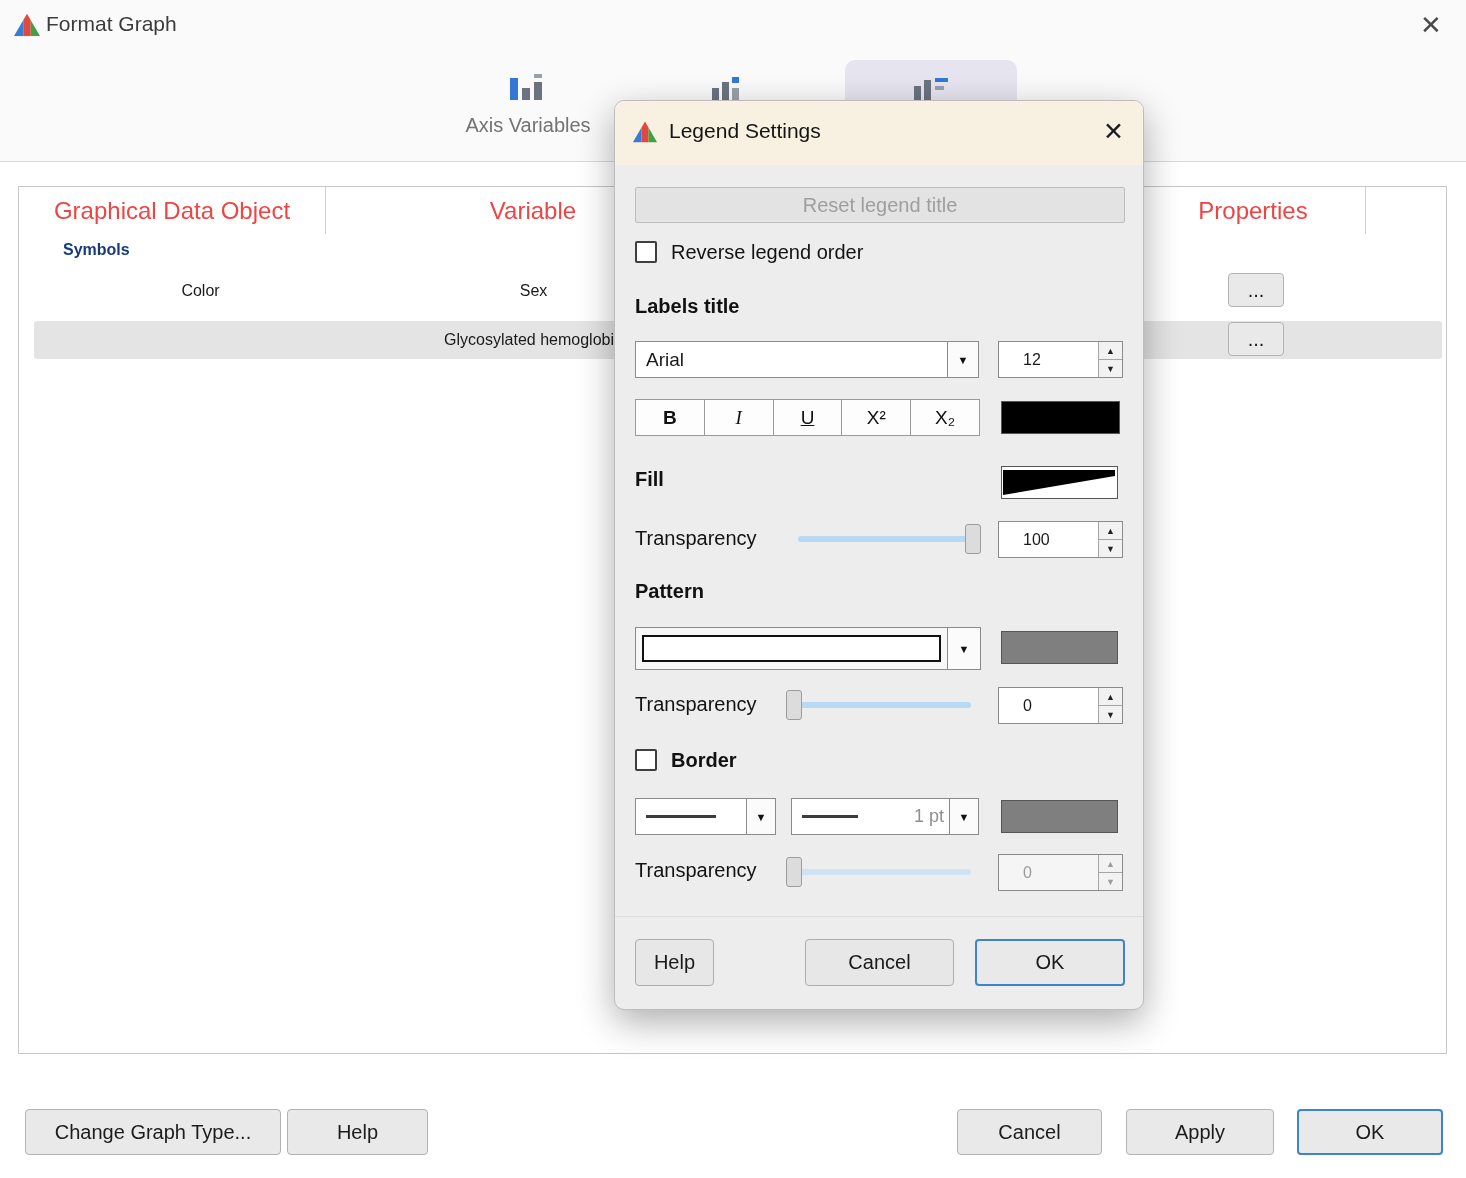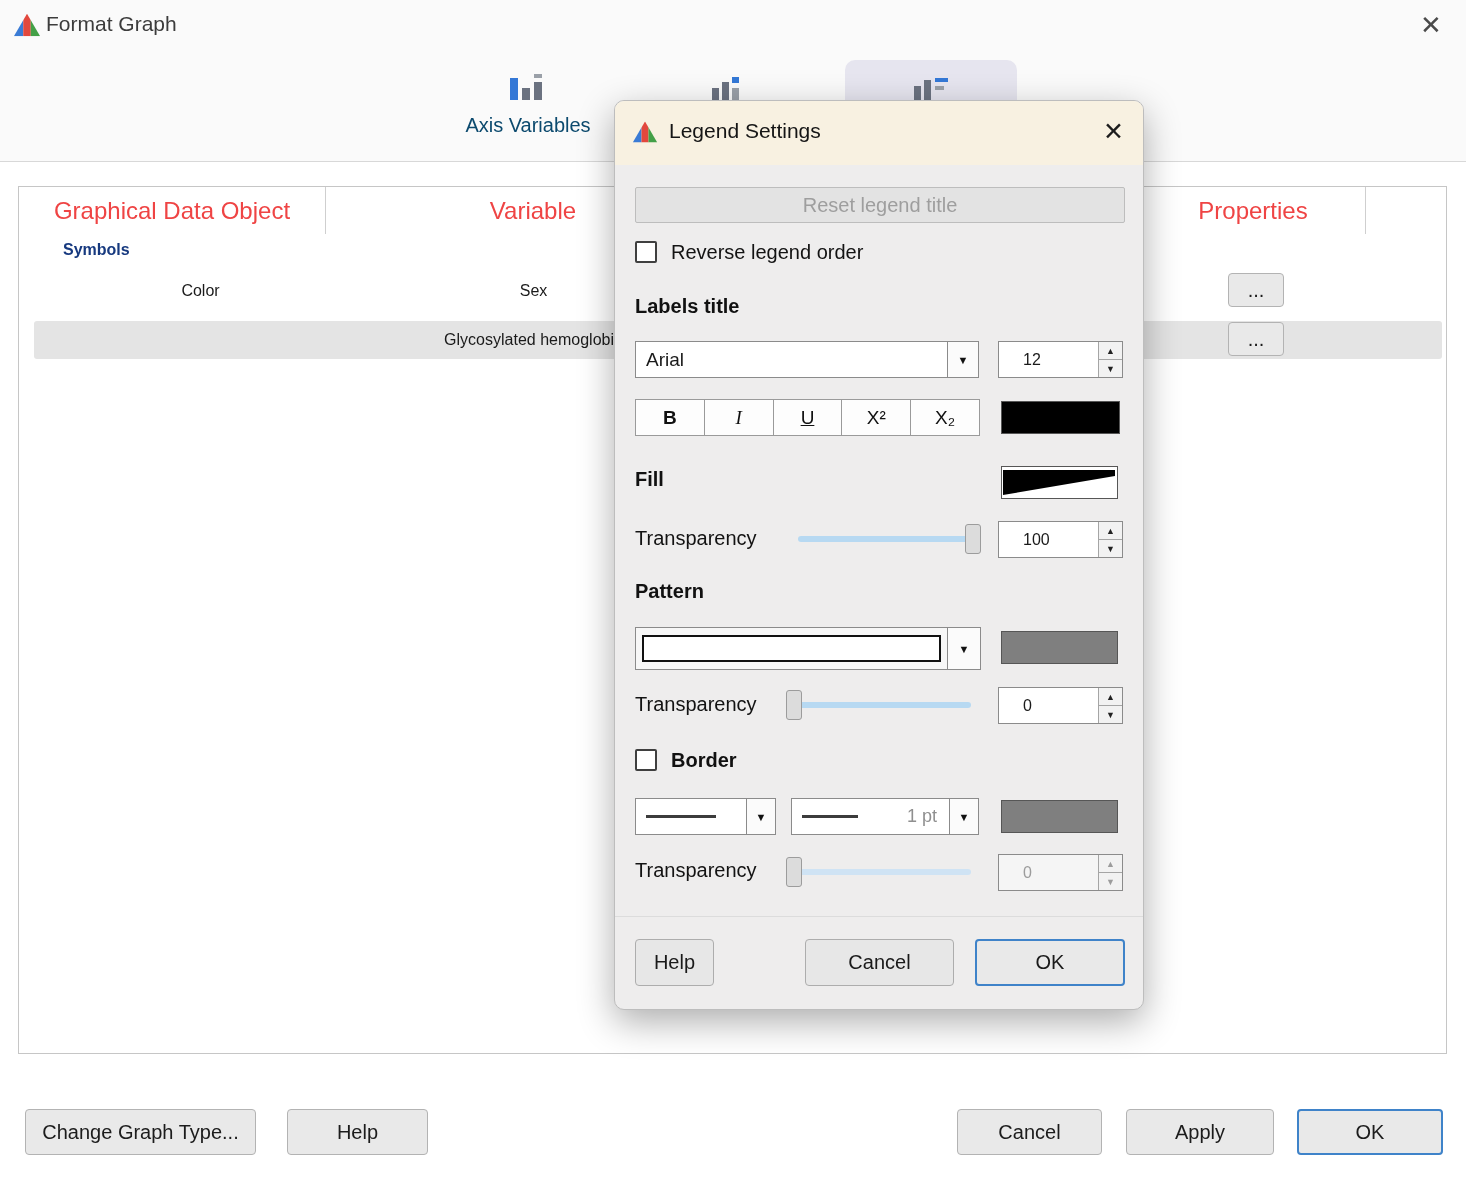--- a/index.html
+++ b/index.html
@@ -5,21 +5,21 @@
   html,body{margin:0;padding:0;background:#fff;}
   .root{position:relative;width:1466px;height:1178px;background:#ffffff;
         font-family:"Liberation Sans",sans-serif;color:#1a1a1a;overflow:hidden;}
   .abs{position:absolute;box-sizing:border-box;}
 
   
   .topstrip{left:0;top:0;width:1466px;height:162px;background:#fafafa;border-bottom:1px solid #d8d8d8;}
   .wtitle{left:46px;top:12px;font-size:21px;color:#3c3c3c;}
   .wclose{left:1420px;top:8px;font-size:26px;color:#4a4a4a;line-height:34px;}
   .tabsel{left:845px;top:60px;width:172px;height:78px;background:#e6e5ef;border-radius:10px;}
-  .tab-label{font-size:20px;color:#0c4a6e;}
+  .tab-label{font-size:20px;color:#737373;}
 
   
   .tablebox{left:18px;top:186px;width:1429px;height:868px;border:1px solid #c6c6c6;background:#fff;}
   .hcell{top:0;height:47px;line-height:47px;text-align:center;font-size:24px;color:#ef4444;}
   .sep{border-right:1px solid #cfcfcf;}
   .section{left:44px;top:48px;height:30px;line-height:30px;font-size:16px;font-weight:bold;color:#16397f;}
   .rowtext{height:38px;line-height:38px;font-size:16px;text-align:center;}
   .hl{left:15px;top:134px;width:1408px;height:38px;background:#e4e4e4;border-radius:3px;}
   .dots{width:56px;height:34px;}
 
@@ -132,21 +132,21 @@
 
     <div class="abs rowtext" style="left:28px;top:85px;width:307px;">Color</div>
     <div class="abs rowtext" style="left:307px;top:85px;width:415px;">Sex</div>
     <div class="abs btn dots" style="left:1209px;top:86px;">...</div>
 
     <div class="abs hl"></div>
     <div class="abs rowtext" style="left:307px;top:134px;width:415px;">Glycosylated hemoglobin</div>
     <div class="abs btn dots" style="left:1209px;top:135px;">...</div>
   </div>
 
-  <div class="abs btn" style="left:25px;top:1109px;width:231px;height:46px;">Change Graph Type...</div>
+  <div class="abs btn" style="left:25px;top:1109px;width:256px;height:46px;">Change Graph Type...</div>
   <div class="abs btn" style="left:287px;top:1109px;width:141px;height:46px;">Help</div>
   <div class="abs btn" style="left:957px;top:1109px;width:145px;height:46px;">Cancel</div>
   <div class="abs btn" style="left:1126px;top:1109px;width:148px;height:46px;">Apply</div>
   <div class="abs btn primary" style="left:1297px;top:1109px;width:146px;height:46px;">OK</div>
 
   <div class="abs dialog">
 
     <div class="abs dheader"></div>
     <div class="abs" style="left:16px;top:18px;width:28px;height:26px;">
       <svg width="28" height="26" viewBox="0 0 32 28">
@@ -239,21 +239,21 @@
 
     <div class="abs select" style="left:20px;top:697px;width:141px;height:37px;">
       <div class="val">
         <div class="lineglyph" style="width:70px;"></div>
       </div>
       <div class="arrow" style="width:28px;">▼</div>
     </div>
     <div class="abs select" style="left:176px;top:697px;width:188px;height:37px;">
       <div class="val">
         <div class="lineglyph" style="width:56px;"></div>
-        <span style="margin-left:auto;margin-right:12px;color:#8f8f8f;font-size:18px;">1 pt</span>
+        <span style="margin-left:auto;margin-right:5px;color:#8f8f8f;font-size:18px;">1 pt</span>
       </div>
       <div class="arrow" style="width:28px;">▼</div>
     </div>
     <div class="abs swatch" style="left:386px;top:699px;width:117px;height:33px;background:#7f7f7f;"></div>
 
     <div class="abs lbl" style="left:20px;top:758px;">Transparency</div>
     <div class="abs slider" style="left:171px;top:756px;width:185px;">
       <div class="track" style="background:#cfe3f4;"></div>
       <div class="handle" style="left:0;"></div>
     </div>

